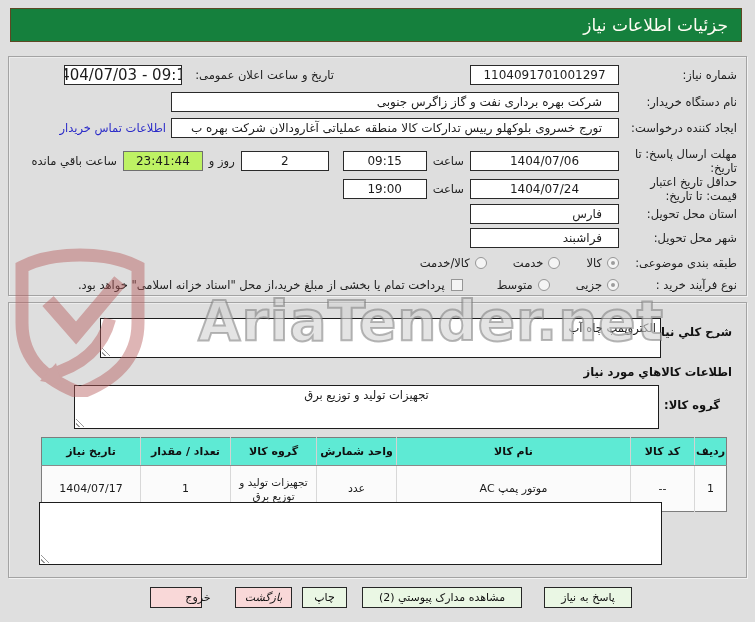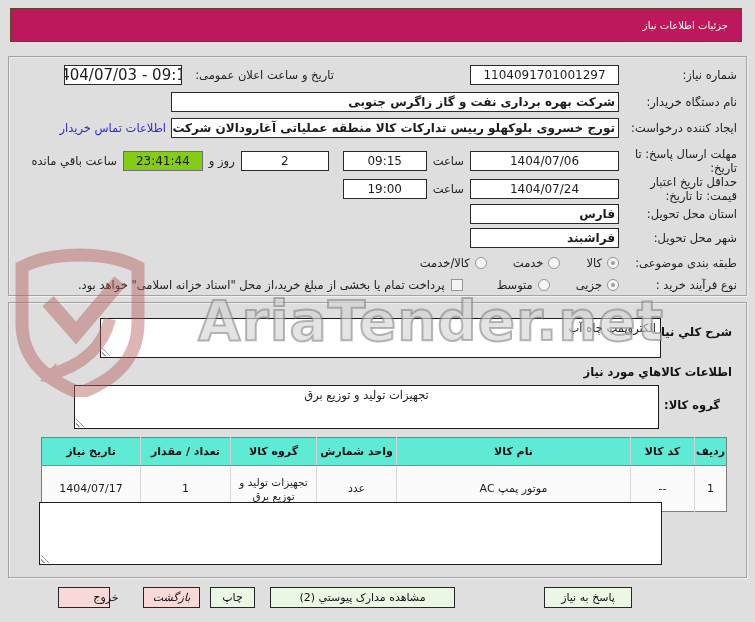--- a/index.html
+++ b/index.html
@@ -9,22 +9,22 @@
     background: #dfdfdf;
     font-family: "DejaVu Sans", "Liberation Sans", sans-serif;
     font-size: 11.5px;
     color: #1c1c1c;
     overflow: hidden;
     direction: rtl;
   }
   
   #titlebar {
     position: absolute; right: 13px; top: 8px; width: 732px; height: 34px;
-    background: #be185d; border: 1px solid #5d4823;
-    color: #fffdf4; font-size: 10px;
+    background: #15803d; border: 1px solid #5d4823;
+    color: #fffdf4; font-size: 17px;
     display: flex; align-items: center; padding: 0 13px; margin-left: 23px;
   }
   
   .groupbox {
     position: absolute; right: 8px; width: 739px;
     background: #dedede;
     border: 1px solid #a3a3a3;
     box-shadow: 1px 1px 0 #f2f2f2, inset 1px 1px 0 #ececec;
   }
   #gb1 { top: 56px; height: 240px; }
@@ -33,28 +33,28 @@
   
   .frow { position: absolute; right: 9px; left: 8px; display: flex; align-items: center; }
   .lbl { color: #222; text-align: right; line-height: 14px; }
   .lbl-col { width: 118px; flex: none; }
   .field {
     background: #fff; border: 1px solid #2a2a2a; height: 20px;
     display: flex; align-items: center; overflow: hidden; white-space: nowrap;
     font-size: 12px;
   }
   .f-center { justify-content: center; }
-  .f-right { justify-content: flex-start; padding-right: 3px; font-weight: bold; }
+  .f-right { justify-content: flex-start; padding-right: 16px; }
   .w150 { width: 149px; flex: none; }
   .w448 { width: 448px; flex: none; }
   .w118 { width: 118px; flex: none; }
   .w84  { width: 84px; flex: none; }
   .w88  { width: 88px; flex: none; }
   .w80  { width: 80px; flex: none; }
-  .countdown { background: #84cc16; border: 1px solid #6f6f6f; }
+  .countdown { background: #bef264; border: 1px solid #6f6f6f; }
   .link { color: #2b2bc8; cursor: pointer; white-space: nowrap; margin-left: 36px; }
   .sep-lbl { white-space: nowrap; padding: 0 6px; }
 
   
   .radio {
     width: 12px; height: 12px; border-radius: 50%;
     border: 1px solid #969696; background: #f4f4f4;
     flex: none; margin-left: 5px; position: relative;
   }
   .radio.on::after {
@@ -109,22 +109,22 @@
     position: absolute; top: 587px; right: 0; left: 0;
     display: flex; align-items: center; padding-right: 123px;
   }
   .btn {
     height: 21px; border: 1px solid #262626; font-size: 11px; color: #111;
     display: flex; align-items: center; justify-content: center;
     cursor: pointer; flex: none; font-family: inherit;
   }
   .btn-green { background: #eaf7e4; }
   .btn-pink  { background: #f9d8d8; }
-  #btn-reply { width: 88px; margin-left: 48px; }
-  #btn-docs  { width: 185px; margin-right: 41px; }
+  #btn-reply { width: 88px; }
+  #btn-docs  { width: 160px; margin-right: 22px; }
   #btn-print { width: 45px;  margin-right: 15px; }
   #btn-back  { width: 57px;  margin-right: 10px; font-style: italic; }
   #btn-exit  { width: 52px;  margin-right: 33px; padding-left: 44px; }
 
   
   #wm-text {
     position: absolute; left: 142px; top: 289px; width: 578px;
     font-size: 55px; font-weight: bold; letter-spacing: 1px;
     direction: ltr; text-align: center;
     color: rgba(255,255,255,0.42);

